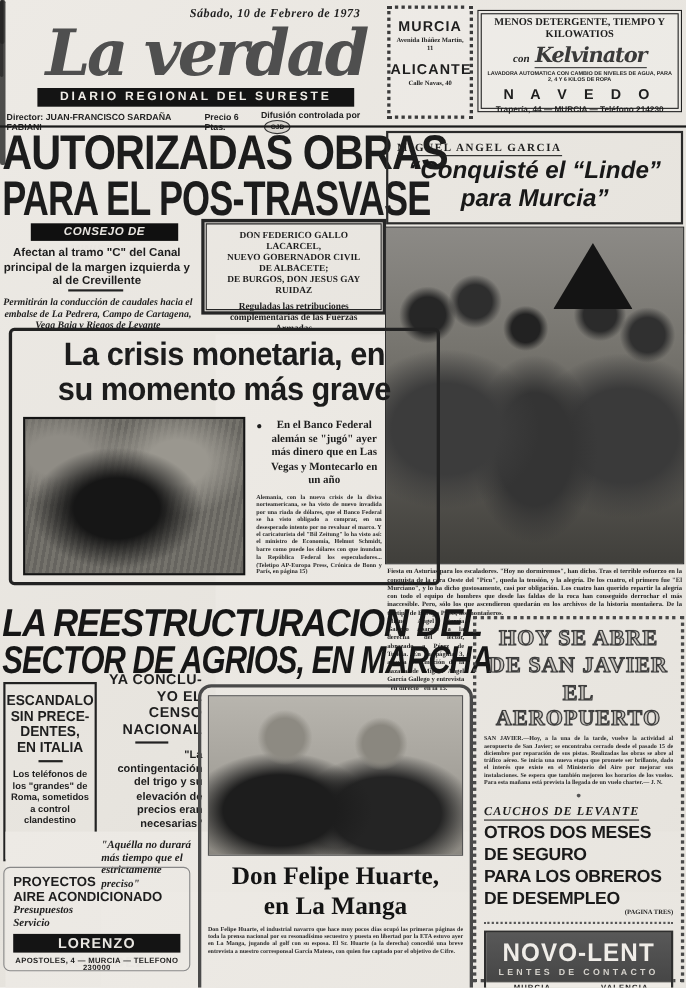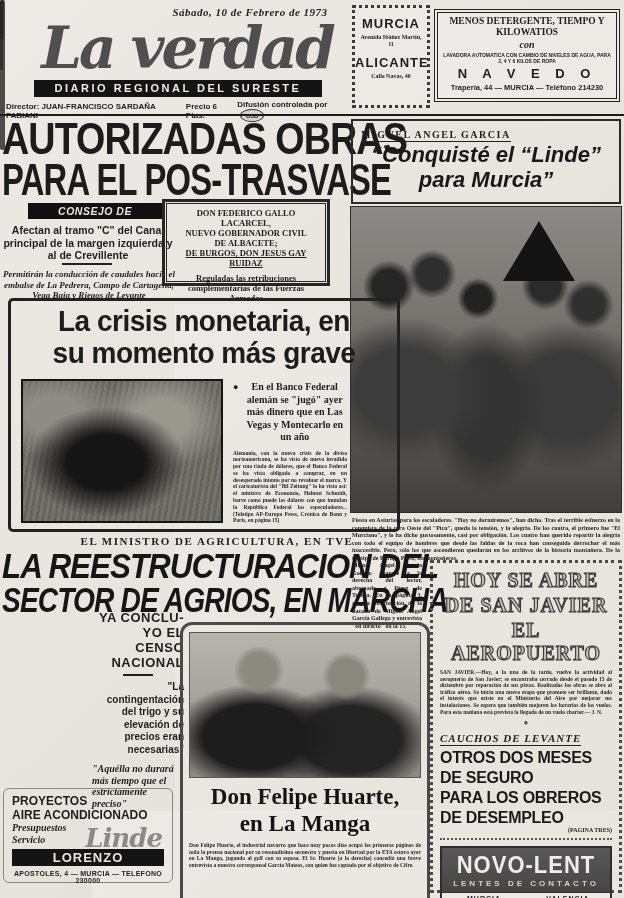--- a/index.html
+++ b/index.html
@@ -60,25 +60,25 @@
   .lead-kicker { position:absolute; left:28px; top:203px; width:134px; height:16px;
           background:#101010; color:#e8e5e0; text-align:center;
           font:bold italic 10.5px "Liberation Sans", sans-serif; line-height:16px; letter-spacing:.5px; }
   .lead-subhead { position:absolute; left:2px; top:224px; width:172px; text-align:center;
           font:bold 10.5px "Liberation Sans", sans-serif; line-height:12.5px; }
   .lead-rule { position:absolute; left:62px; top:263px; width:50px; height:2px; background:#222; }
   .lead-dek { position:absolute; left:2px; top:269px; width:174px; text-align:center;
           font:bold italic 9px "Liberation Serif", serif; line-height:10.5px; }
 
   
-  .gob { position:absolute; left:162px; top:199px; width:168px; height:87px;
+  .gob { position:absolute; left:183px; top:199px; width:168px; height:87px;
           border:3px solid #262626; box-shadow:0 0 0 1px #e7e4de inset, 0 0 0 2px #262626 inset;
           padding:6px 10px 3px; text-align:center;
           font:bold 8.5px "Liberation Serif", serif; line-height:10px; }
-  .gob .l4 { text-decoration:underline; }
+  .gob .l4 { }
   .gob .reg { margin-top:5px; }
   .gob .page { font-size:5.5px; text-align:right; margin-top:1px; }
 
   
   .picu-box { position:absolute; left:351px; top:119px; width:270px; height:85px;
           border:2px solid #2a2a2a; padding:3px 8px; }
   .picu-kicker { font:bold 10px "Liberation Serif", serif; letter-spacing:1.5px;
           border-bottom:1.5px solid #222; display:inline-block; padding-bottom:1px; }
   .picu-h { text-align:center; font:bold italic 22px "Liberation Sans", sans-serif;
           line-height:25px; letter-spacing:0; color:#181818; }
@@ -224,20 +224,21 @@
     <div class="city">MURCIA</div>
     <div class="addr">Avenida Ibáñez Martín, 11</div>
     <div class="city">ALICANTE</div>
     <div class="addr">Calle Navas, 40</div>
   </div>
 
   <div class="kelv">
     <div class="tag">MENOS DETERGENTE, TIEMPO Y KILOWATIOS</div>
     <div class="brandrow">
       <span class="con">con</span>
+      <span class="brand">Kelvinator</span>
     </div>
     <div class="desc">LAVADORA AUTOMATICA CON CAMBIO DE NIVELES DE AGUA, PARA 2, 4 Y 6 KILOS DE ROPA</div>
     <div class="dealer">N A V E D O</div>
     <div class="addr">Trapería, 44 — MURCIA — Teléfono 214230</div>
   </div>
 
   <div class="lead-line l1">AUTORIZADAS OBRAS</div>
   <div class="lead-line l2">PARA EL POS-TRASVASE</div>
   <div class="lead-kicker">CONSEJO DE MINISTROS</div>
   <div class="lead-subhead">Afectan al tramo "C" del Canal principal de la margen izquierda y al de Crevillente</div>
@@ -270,24 +271,32 @@
     <div class="crisis-photo"></div>
     <div class="crisis-right">
       <div class="crisis-lead">
         <span class="bullet">●</span>
         <span class="txt">En el Banco Federal alemán se "jugó" ayer más dinero que en Las Vegas y Montecarlo en un año</span>
       </div>
       <div class="crisis-body">Alemania, con la nueva crisis de la divisa norteamericana, se ha visto de nuevo invadida por una riada de dólares, que el Banco Federal se ha visto obligado a comprar, en un desesperado intento por no revaluar el marco. Y el caricaturista del "Bil Zeitung" lo ha visto así: el ministro de Economía, Helmut Schmidt, barre como puede los dólares con que inundan la República Federal los especuladores... (Teletipo AP-Europa Press, Crónica de Bonn y París, en página 15)</div>
     </div>
   </div>
 
-  <div class="agrios-kicker">EL MINISTRO DE AGRICULTURA, EN TVE</div>
   <div class="agrios-line l1">LA REESTRUCTURACION DEL</div>
   <div class="agrios-line l2">SECTOR DE AGRIOS, EN MARCHA</div>
 
+  <div class="italia">
+    <div class="h">ESCANDALO</div>
+    <div class="h">SIN PRECE-</div>
+    <div class="h">DENTES,</div>
+    <div class="h">EN ITALIA</div>
+    <div class="rule"></div>
+    <div class="sub">Los teléfonos de los "grandes" de Roma, sometidos a control clandestino</div>
+    <div class="page">(PAGINA QUINCE)</div>
+  </div>
 
   <div class="censo">
     <div class="h">YA CONCLU-</div>
     <div class="h">YO EL CENSO</div>
     <div class="h">NACIONAL</div>
     <div class="rule"></div>
     <div class="q1">"La contingentación del trigo y su elevación de precios eran necesarias"</div>
     <div class="q2">"Aquélla no durará más tiempo que el estrictamente preciso"</div>
     <div class="page">(PAGINA DOCE)</div>
   </div>
@@ -328,17 +337,16 @@
         </div>
       </div>
     </div>
   </div>
 
   <div class="linde">
     <div class="p1">PROYECTOS</div>
     <div class="p2">AIRE ACONDICIONADO</div>
     <div class="p3">Presupuestos</div>
     <div class="p4">Servicio</div>
-    <div class="brand">Linde</div>
     <div class="bar">LORENZO FERNANDEZ</div>
     <div class="addr">APOSTOLES, 4  —  MURCIA  —  TELEFONO 230000</div>
   </div>
 </div>
 
 </body></html>

